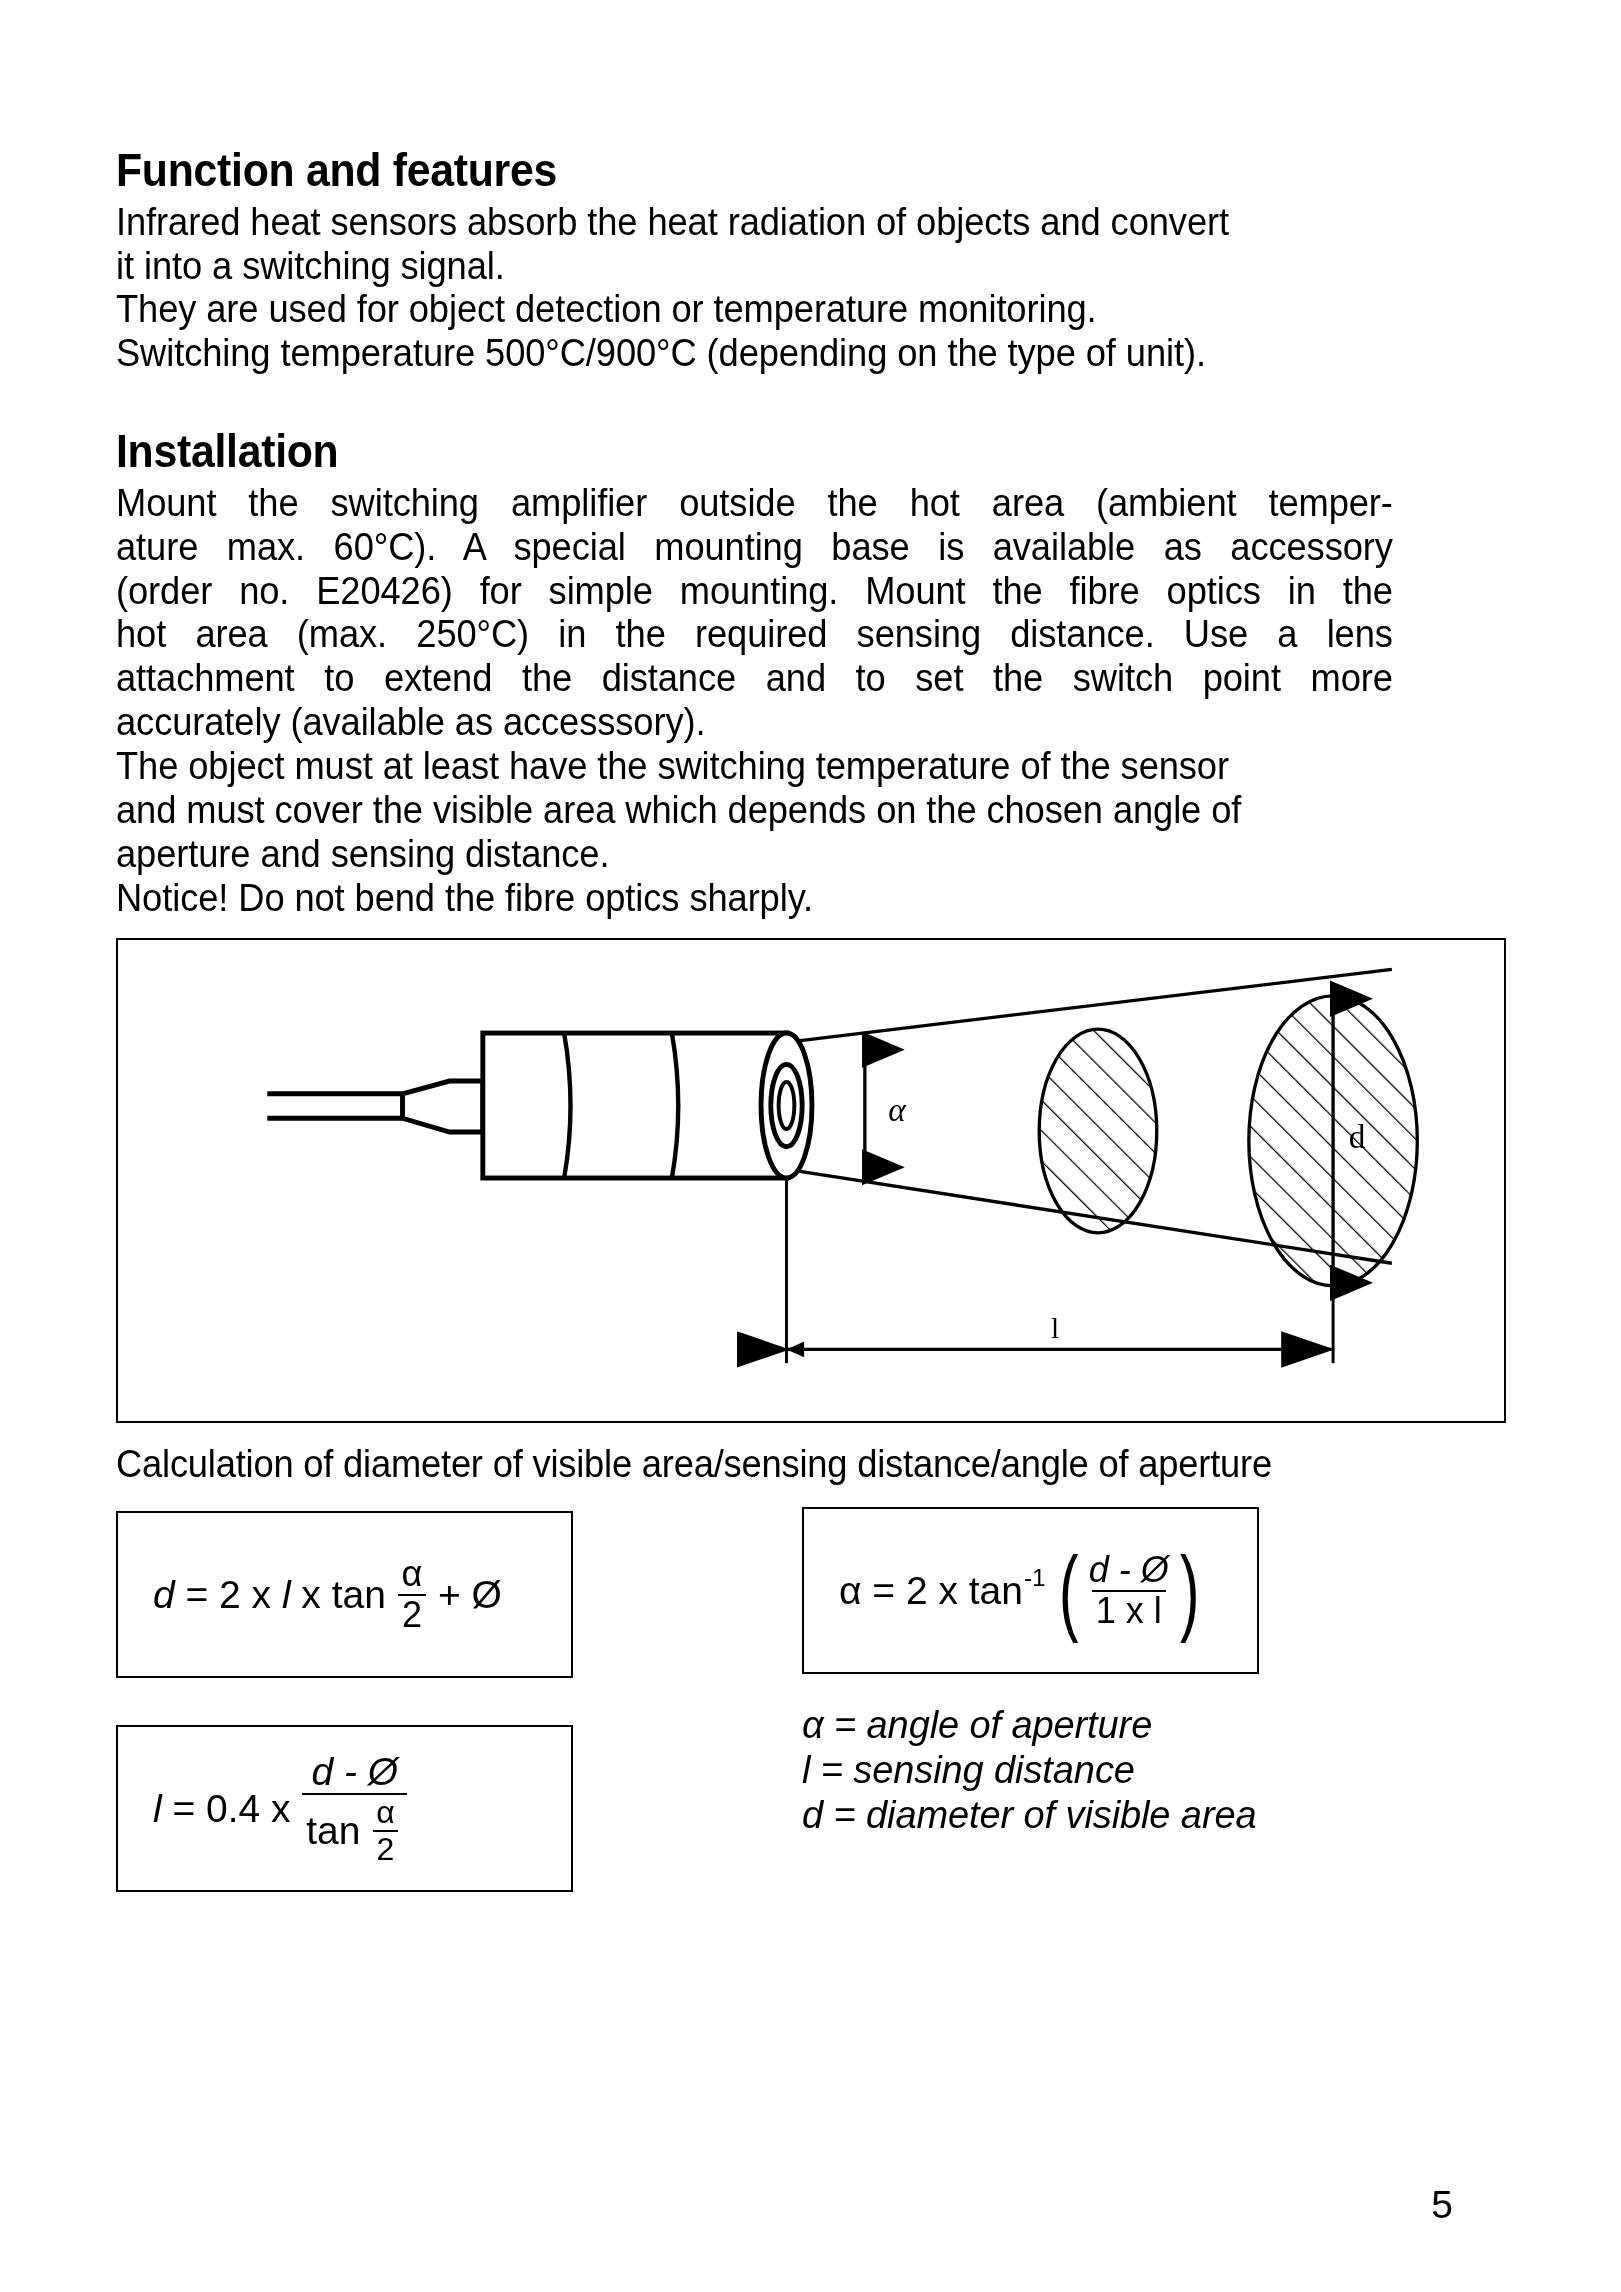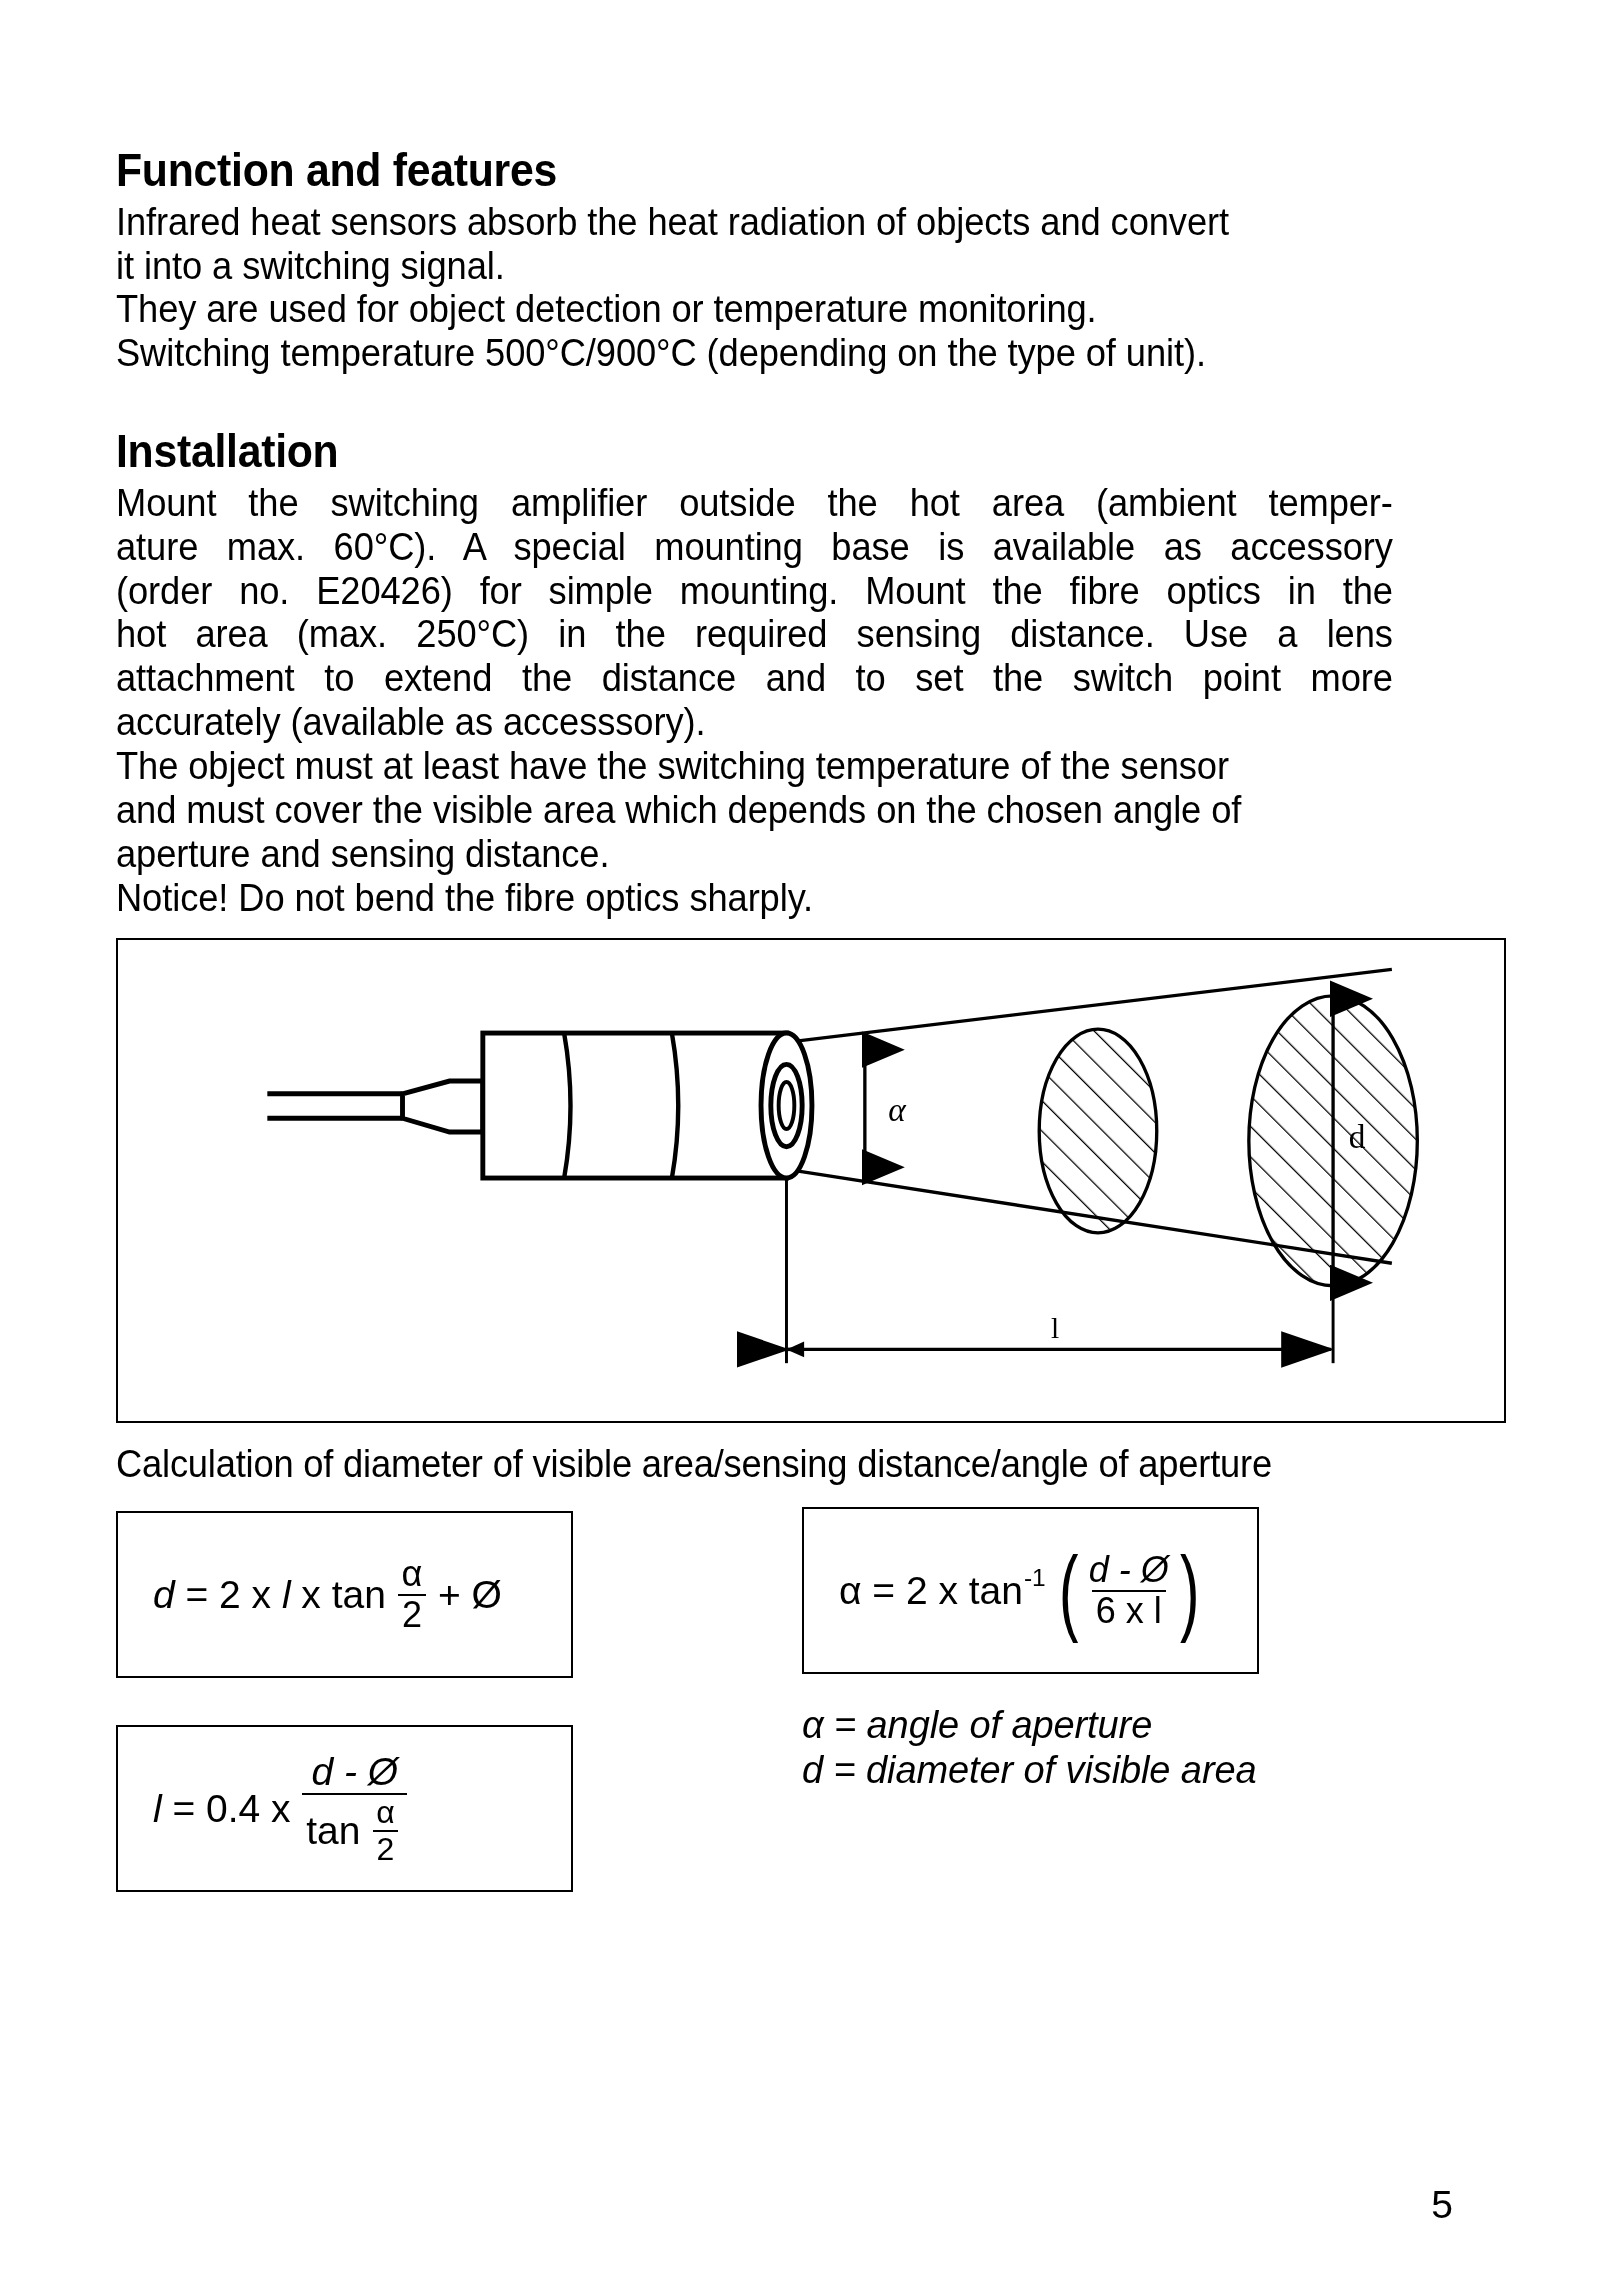--- a/index.html
+++ b/index.html
@@ -302,21 +302,21 @@
         <span>2</span>
           <span class="sp"></span>
         <span>x</span>
           <span class="sp"></span>
         <span>tan</span>
           <span class="sup">-1</span>
           <span class="sp"></span>
         <span class="paren">(</span>
         <span class="frac tight">
           <span class="num it">d - Ø</span>
-          <span class="den">6 x l</span>
+          <span class="den">1 x l</span>
         </span>
         <span class="paren">)</span>
       </span>
     </div>
 
     <div class="fbox" id="fbox-l">
       <span class="math">
         <span class="it">l</span>
           <span class="sp"></span>
         <span>=</span>
@@ -336,19 +336,20 @@
                 <span class="den">2</span>
               </span>
             </span>
           </span>
         </span>
       </span>
     </div>
 
     <div class="legend">
       <div>α = angle of aperture</div>
+      <div>l = sensing distance</div>
       <div>d = diameter of visible area</div>
     </div>
   </div>
 
   <div class="page-number">5</div>
 </div>
 
 
 </body></html>

